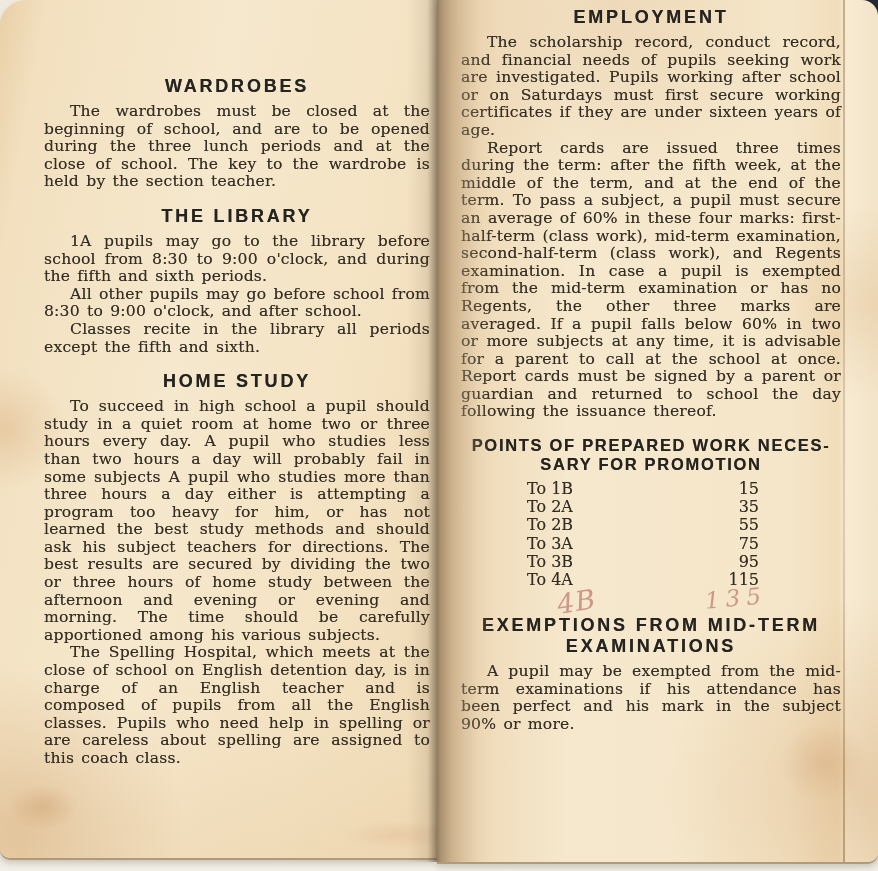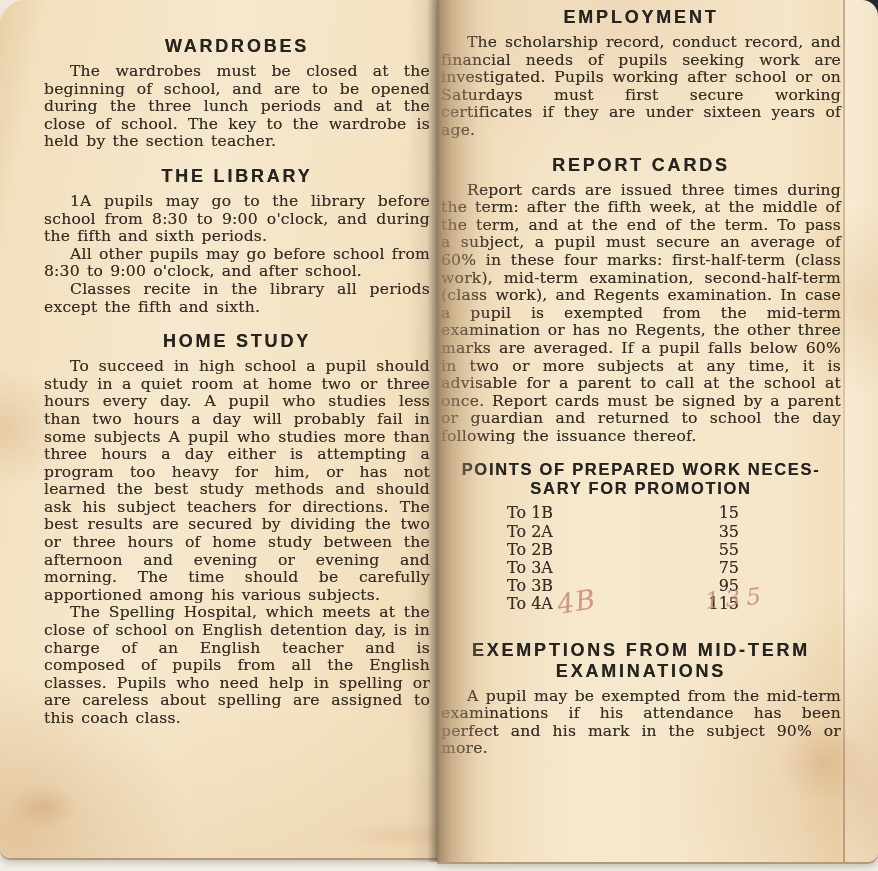--- a/index.html
+++ b/index.html
@@ -58,21 +58,21 @@
   .crease-right{
     position:absolute;left:843px;top:0;width:2px;height:862px;z-index:6;
     background:linear-gradient(180deg,rgba(140,105,65,.45),rgba(140,105,65,.2) 60%,rgba(140,105,65,.5));
     pointer-events:none;
   }
   .content{
     position:relative;height:100%;
     color:#332d24;
   }
   .page-left .content{padding:0 7px 0 44px;}
-  .page-right .content{padding:0 37px 0 4px;}
+  .page-right .content{padding:0 37px 0 24px;}
   .heading{
     font-family:"Liberation Sans",sans-serif;font-weight:700;
     font-size:18px;letter-spacing:2.8px;text-align:center;color:#262420;
     text-shadow:0 0 .5px rgba(38,36,32,.7);
     white-space:nowrap;
   }
   .heading.small{font-size:16.5px;letter-spacing:1.7px;}
   .para{
     font-size:15.6px;line-height:17.6px;text-align:justify;
     text-indent:26px;word-spacing:2px;letter-spacing:.2px;
@@ -86,21 +86,21 @@
     position:absolute;font-family:"DejaVu Serif",serif;font-style:italic;
     color:#c5827a;opacity:.8;z-index:7;
   }
   .hw-4b{left:120px;top:586px;font-size:27px;transform:rotate(-9deg);letter-spacing:1px;}
   .hw-135{left:268px;top:585px;font-size:23px;transform:rotate(-5deg);letter-spacing:6px;}
   .stain{position:absolute;pointer-events:none;border-radius:50%;}
   .stain.a{left:8px;bottom:28px;width:70px;height:46px;background:radial-gradient(ellipse,rgba(188,130,75,.28),rgba(188,130,75,0) 70%);}
   .stain.b{left:340px;top:820px;width:120px;height:30px;background:radial-gradient(ellipse,rgba(200,120,90,.15),rgba(200,120,90,0) 70%);}
   .stain.c{right:10px;bottom:60px;width:90px;height:80px;background:radial-gradient(ellipse,rgba(190,130,80,.22),rgba(190,130,80,0) 70%);}
   
-  .mt-top{margin-top:36px;}
+  .mt-top{margin-top:76px;}
   .mt-sec{margin-top:15px;}
   .mt-sec-lg{margin-top:19px;}
   .mb-head{margin-bottom:6px;}
   .rp-top{margin-top:7px;}
 </style>
 </head>
 <body>
 
 <div class="scan">
   <div class="dark-corner"></div>
@@ -127,21 +127,20 @@
     </div>
   </div>
 
   <div class="page page-right">
     <div class="stain c"></div>
     <div class="content">
 
       <div class="heading rp-top mb-head">EMPLOYMENT</div>
       <div class="para">The scholarship record, conduct record, and financial needs of pupils seeking work are investigated.  Pupils working after school or on Saturdays must first secure working certificates if they are under sixteen years of age.</div>
 
-      <div class="heading mt-sec mb-head">REPORT CARDS</div>
       <div class="para">Report cards are issued three times during the term: after the fifth week, at the middle of the term, and at the end of the term.  To pass a subject, a pupil must secure an average of 60% in these four marks: first-half-term (class work), mid-term examination, second-half-term (class work), and Regents examination.  In case a pupil is exempted from the mid-term examination or has no Regents, the other three marks are averaged.  If a pupil falls below 60% in two or more subjects at any time, it is advisable for a parent to call at the school at once.  Report cards must be signed by a parent or guardian and returned to school the day following the issuance thereof.</div>
 
       <div class="heading small mt-sec">POINTS OF PREPARED WORK NECES-</div>
       <div class="heading small mb-head">SARY FOR PROMOTION</div>
 
       <div class="promo-table">
         <div class="promo-row">
           <span>To 1B</span>
           <span>15</span>
         </div>

